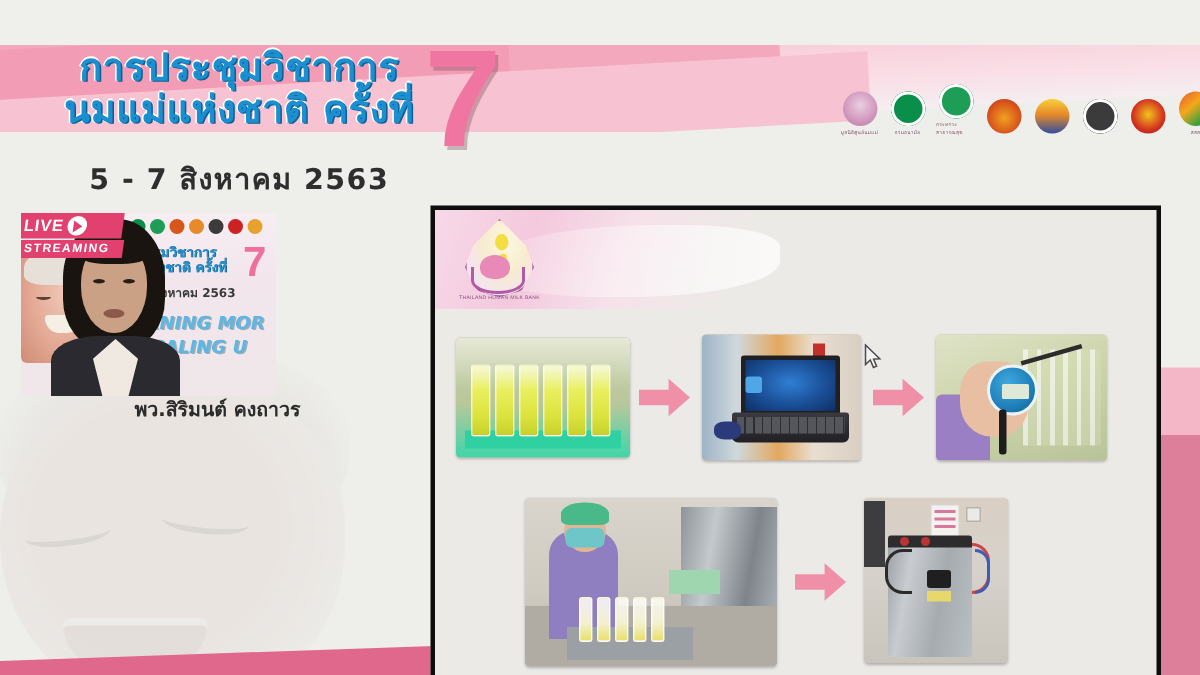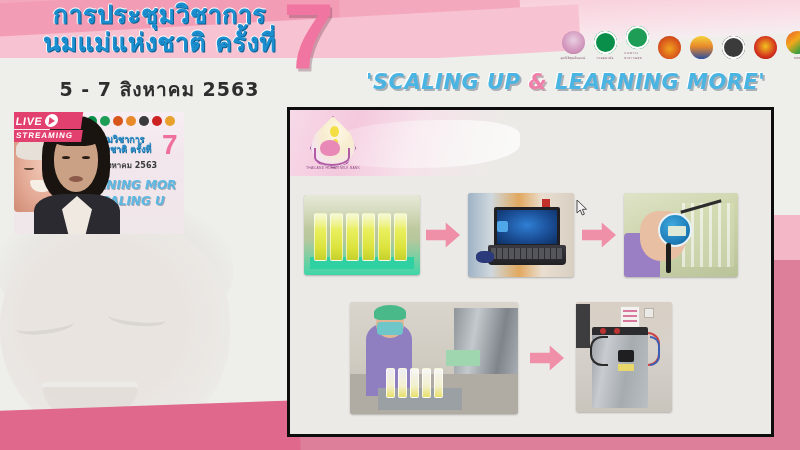--- a/index.html
+++ b/index.html
@@ -3,21 +3,21 @@
 <meta charset="utf-8">
 <style>
   * { box-sizing: border-box; margin: 0; padding: 0; }
   body {
     width: 800px; height: 450px;
     font-family: "Liberation Sans", sans-serif;
     background: #efefec;
     overflow: hidden;
     position: relative;
   }
-  #stage { position: absolute; inset: 0; overflow: hidden; background: #eeeeeb; }
+  #stage { position: absolute; inset: 0; overflow: hidden; background: #eeeeeb; margin-top: 30px; }
 
   
   .watermark {
     position: absolute; left: -10px; top: 150px; width: 330px; height: 300px;
     opacity: .30; pointer-events: none;
   }
   .wm-face {
     position: absolute; left: 10px; top: 70px; width: 230px; height: 225px;
     background: radial-gradient(ellipse at 45% 45%, #e3cfc8 0%, #e0cfca 45%, #e8e2dd 72%, rgba(238,238,235,0) 86%);
     border-radius: 48% 46% 50% 52%;
@@ -395,23 +395,20 @@
     <div class="hdr-pink-b"></div>
     <div class="hdr-white-bottom"></div>
 
     <div class="thai-title">
       <span class="l1">การประชุมวิชาการ</span>
       <span class="l2">นมแม่แห่งชาติ ครั้งที่</span>
     </div>
     <div class="thai-date">5 - 7 สิงหาคม 2563</div>
     <div class="big-seven">7</div>
 
-    <div class="slogan">
-      <span class="blue">'SCALING UP </span><span class="pink">&amp;</span><span class="blue"> LEARNING MORE'</span>
-    </div>
 
     <div class="logos">
       <div class="logo">
           <span class="mark mk1"></span>
           <span class="cap">มูลนิธิศูนย์นมแม่</span>
         </div>
       <div class="logo">
           <span class="mark mk2"></span>
           <span class="cap">กรมอนามัย</span>
         </div>
@@ -489,20 +486,21 @@
 
     <div class="live-badge">
       <div class="live-row1">
         <span>LIVE</span>
         <span class="play-dot"></span>
       </div>
       <div class="live-row2">STREAMING</div>
     </div>
   </div>
 
+  <div class="speaker-name">พว.สิริมนต์   คงถาวร</div>
 
   <div class="slide">
     <div class="slide-swirl"></div>
 
     <div class="milk-logo">
       <div class="ml-drop"></div>
       <div class="ml-yellow"></div>
       <div class="ml-yellow2"></div>
       <div class="ml-arc"></div>
       <div class="ml-baby"></div>

